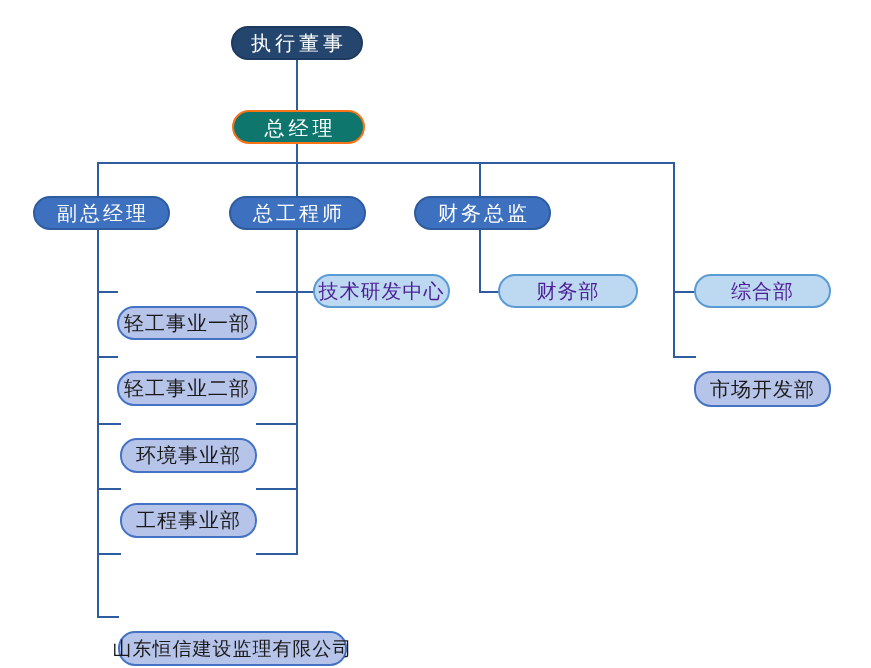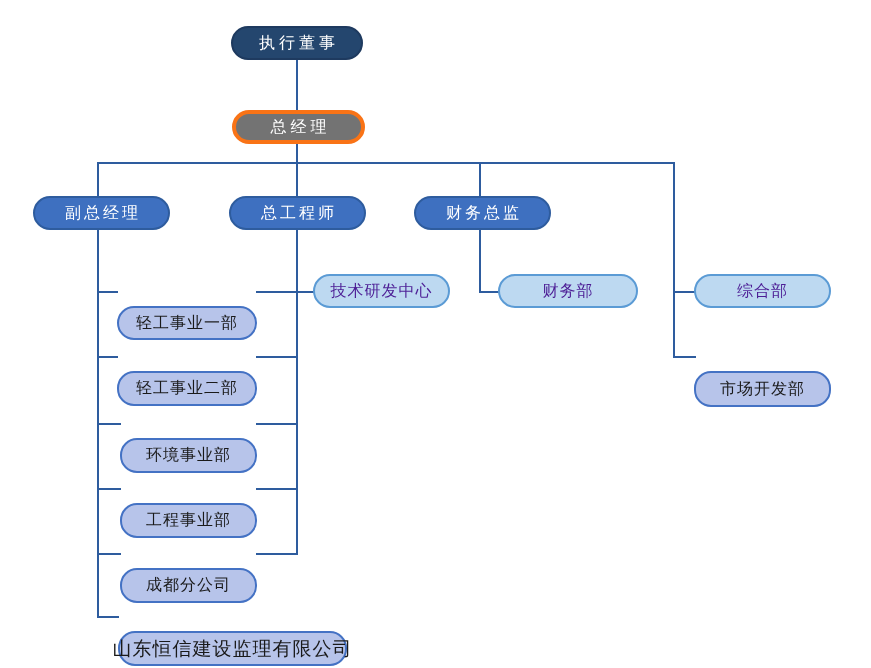--- a/index.html
+++ b/index.html
@@ -2,23 +2,23 @@
 <html><head>
 <meta charset="utf-8">
 <style>
   html,body{margin:0;padding:0;background:#ffffff;}
   .canvas{position:relative;width:871px;height:668px;background:#ffffff;overflow:hidden;
           font-family:"Liberation Sans","DejaVu Sans",sans-serif;}
   
   .cl{position:absolute;background:#2E5C9E;z-index:1;}
   
   .node{position:absolute;display:flex;align-items:center;justify-content:center;
-        box-sizing:border-box;border-radius:17px;z-index:2;font-size:16px;white-space:nowrap;}
+        box-sizing:border-box;border-radius:17px;z-index:2;font-size:20px;white-space:nowrap;}
   .lvl1{background:#24466E;border:2px solid #1E3A5F;color:#ffffff;letter-spacing:4px;padding-left:4px;}
-  .lvl2{background:#737373;border:4px solid #f97316;color:#ffffff;letter-spacing:4px;padding-left:4px;}
+  .lvl2{background:#0f766e;border:2px solid #f97316;color:#ffffff;letter-spacing:4px;padding-left:4px;align-items:flex-end;}
   .lvl3{background:#3E70C0;border:2px solid #2E5C9E;color:#ffffff;letter-spacing:3px;padding-left:3px;}
   .leaf-lav{background:#B7C4EA;border:2px solid #4472C4;color:#1a1a1a;letter-spacing:1px;margin-top:32px;}
   .leaf-sky{background:#BDD9F1;border:2px solid #5B9BD5;color:#4c1d95;letter-spacing:1px;}
   .leaf-wide{font-size:19px;}
 </style>
 </head>
 <body>
 
 <div class="canvas">
 
@@ -86,21 +86,18 @@
   <div class="node leaf-lav" style="left:694px;top:339px;width:137px;height:36px">
     <span>市场开发部</span>
   </div>
 
   <div class="node leaf-lav" style="left:120px;top:406px;width:137px;height:35px">
     <span>环境事业部</span>
   </div>
   <div class="node leaf-lav" style="left:120px;top:471px;width:137px;height:35px">
     <span>工程事业部</span>
   </div>
-  <div class="node leaf-lav" style="left:120px;top:536px;width:137px;height:35px">
-    <span>成都分公司</span>
-  </div>
 
   <div class="node leaf-lav leaf-wide" style="left:118px;top:599px;width:229px;height:35px">
     <span>山东恒信建设监理有限公司</span>
   </div>
 
 </div>
 
 </body></html>

